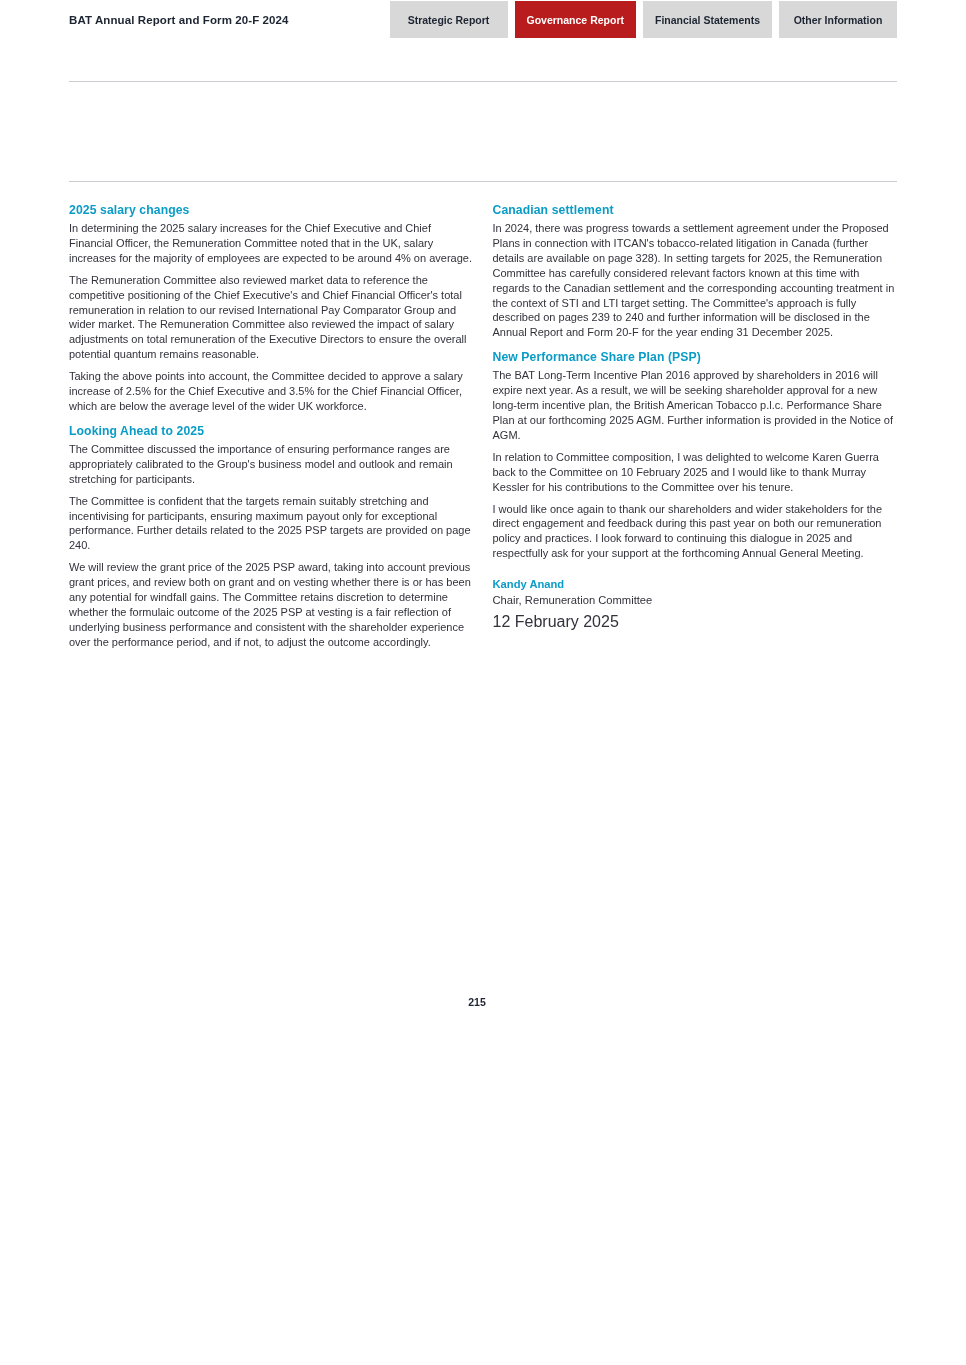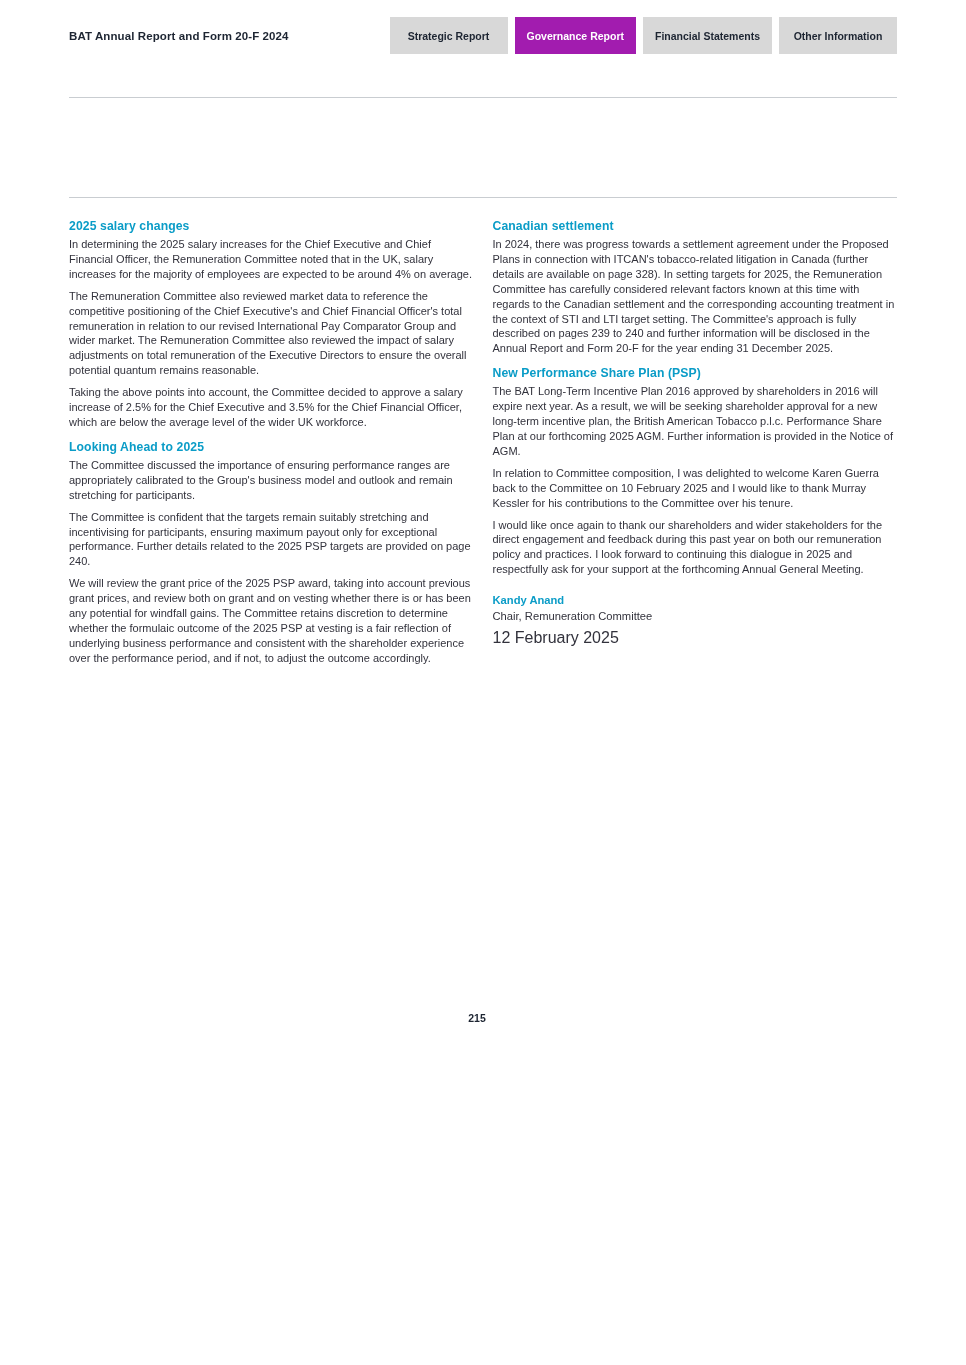--- a/index.html
+++ b/index.html
@@ -1,18 +1,18 @@
 <!DOCTYPE html>
 <html><head>
 <meta charset="utf-8">
 <style>
   * { margin:0; padding:0; box-sizing:border-box; }
   html,body { background:#ffffff; }
   .page {
-    width:966px; height:1033px; position:relative; margin:17px auto;
+    width:966px; height:1033px; position:relative; margin:1px auto;
     background:#ffffff; overflow:hidden;
     font-family:"Liberation Sans","DejaVu Sans",sans-serif;
     color:#32323c;
   }
   
   .topbar {
     position:absolute; top:0; left:0; right:0; height:37px;
     display:flex; align-items:stretch; justify-content:space-between;
     padding-left:69px;
   }
@@ -20,21 +20,21 @@
     align-self:center;
     font-size:11.5px; font-weight:bold; color:#1d2532; letter-spacing:.1px;
   }
   .tabs { display:flex; gap:7px; margin-right:69px; }
   .tab {
     display:flex; align-items:center; justify-content:center;
     padding:0 12px; min-width:118px;
     background:#d8d8d8; color:#1d2532;
     font-size:10.5px; font-weight:bold; cursor:pointer; white-space:nowrap;
   }
-  .tab.active { background:#a21caf; color:#ffffff; }
+  .tab.active { background:#b91c1c; color:#ffffff; }
   
   .rule { position:absolute; left:69px; right:69px; height:1px; background:#c9cdd1; }
   .rule-1 { top:80px; }
   .rule-2 { top:180px; }
   
   .content {
     position:absolute; top:202px; left:69px; right:69px;
     display:flex; gap:19px;
   }
   .col { flex:1 1 0; min-width:0; }

